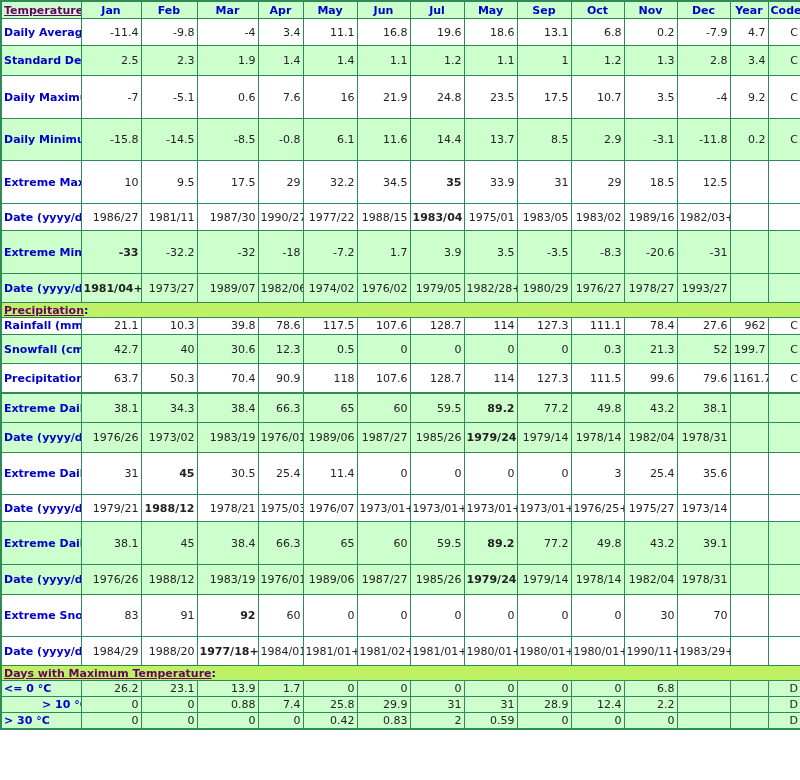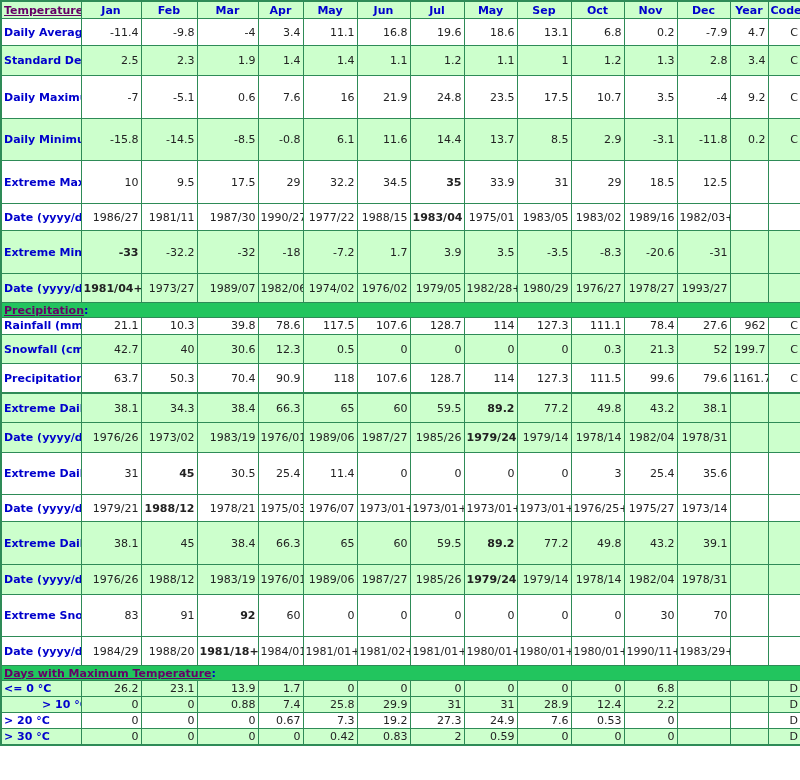--- a/index.html
+++ b/index.html
@@ -33,21 +33,21 @@
     white-space: normal;
     line-height: 13px;
     vertical-align: middle;
   }
   td.num { text-align: right; vertical-align: middle; }
   td.code { text-align: right; }
   tr.g td { background: #ccffcc; }
   tr.w td { background: #ffffff; }
   td.b { font-weight: bold; }
   .sec td {
-    background: #22c55e;
+    background: #bef264;
     text-align: left;
     height: 14px;
     border-top: 2px solid #2e8b57;
   }
   .sec a {
     color: #660066;
     font-weight: bold;
     text-decoration: underline;
   }
   .sec .colon { color: #0000cc; font-weight: bold; }
@@ -407,21 +407,21 @@
         <td class="num">0</td>
         <td class="num">30</td>
         <td class="num">70</td>
         <td class="num"></td>
         <td class="num code"></td>
       </tr>
       <tr class="w">
         <td class="lbl" style="height: 28px;">Date (yyyy/dd)</td>
         <td class="num">1984/29</td>
         <td class="num">1988/20</td>
-        <td class="num b">1981/18+</td>
+        <td class="num b">1977/18+</td>
         <td class="num">1984/01</td>
         <td class="num">1981/01+</td>
         <td class="num">1981/02+</td>
         <td class="num">1981/01+</td>
         <td class="num">1980/01+</td>
         <td class="num">1980/01+</td>
         <td class="num">1980/01+</td>
         <td class="num">1990/11+</td>
         <td class="num">1983/29+</td>
         <td class="num"></td>
@@ -461,37 +461,20 @@
         <td class="num">29.9</td>
         <td class="num">31</td>
         <td class="num">31</td>
         <td class="num">28.9</td>
         <td class="num">12.4</td>
         <td class="num">2.2</td>
         <td class="num"></td>
         <td class="num"></td>
         <td class="num code">D</td>
       </tr>
-      <tr class="w short">
-        <td class="lbl" style="height: 15px;">&gt; 20 °C</td>
-        <td class="num">0</td>
-        <td class="num">0</td>
-        <td class="num">0</td>
-        <td class="num">0.67</td>
-        <td class="num">7.3</td>
-        <td class="num">19.2</td>
-        <td class="num">27.3</td>
-        <td class="num">24.9</td>
-        <td class="num">7.6</td>
-        <td class="num">0.53</td>
-        <td class="num">0</td>
-        <td class="num"></td>
-        <td class="num"></td>
-        <td class="num code">D</td>
-      </tr>
       <tr class="g short">
         <td class="lbl" style="height: 15px;">&gt; 30 °C</td>
         <td class="num">0</td>
         <td class="num">0</td>
         <td class="num">0</td>
         <td class="num">0</td>
         <td class="num">0.42</td>
         <td class="num">0.83</td>
         <td class="num">2</td>
         <td class="num">0.59</td>

